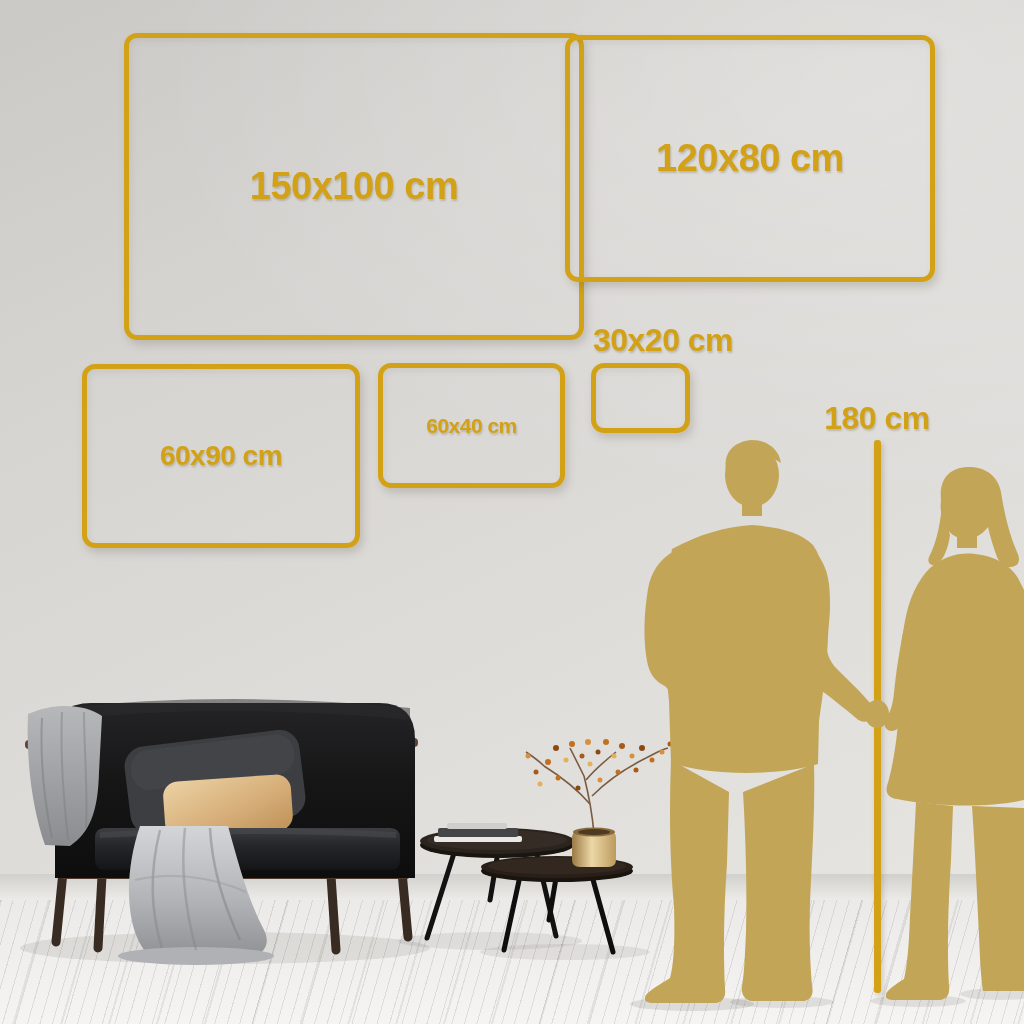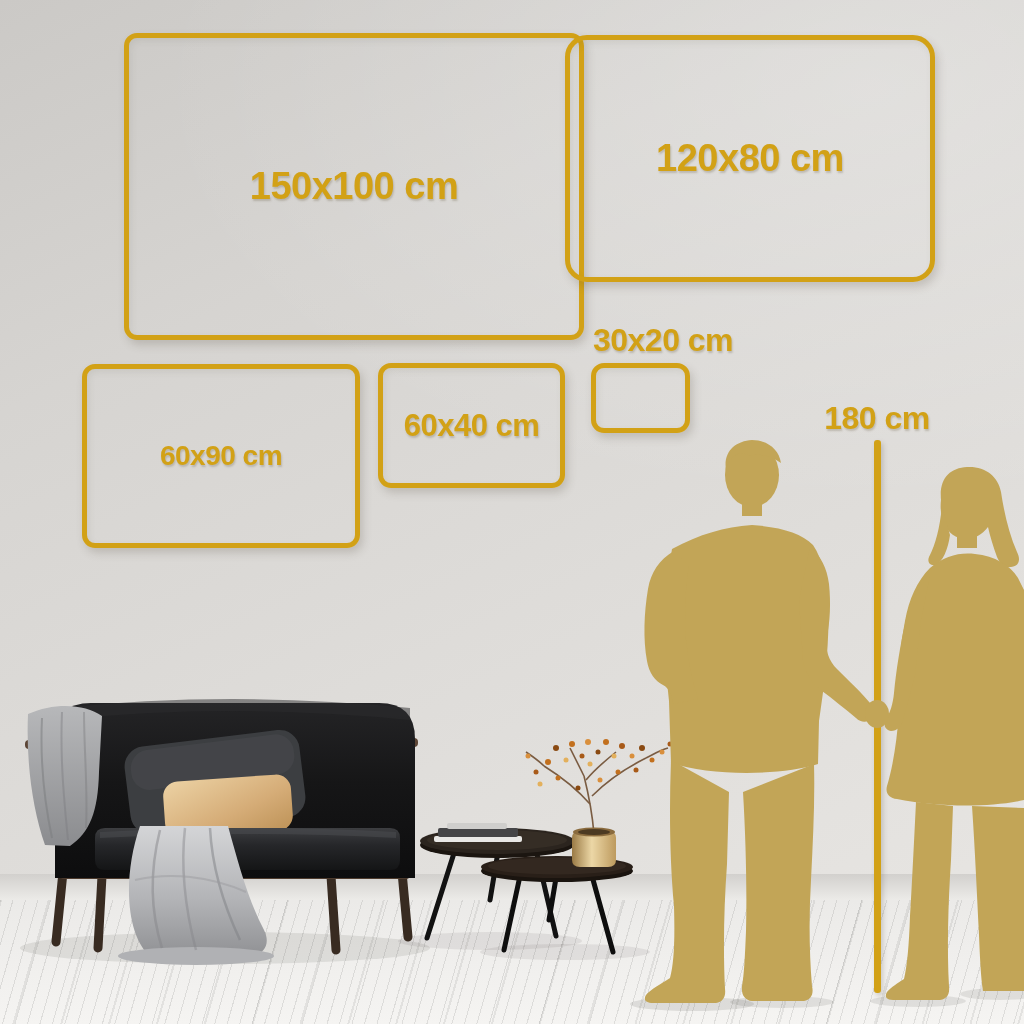--- a/index.html
+++ b/index.html
@@ -32,24 +32,24 @@
     position:absolute;border:5px solid var(--frame-gold);border-radius:13px;
     box-shadow:3px 5px 9px rgba(90,84,70,.22), inset 2px 3px 6px rgba(90,84,70,.10);
     display:flex;align-items:center;justify-content:center;
   }
   .frame-label,.float-label{
     color:var(--frame-gold);font-weight:bold;letter-spacing:-.5px;
     text-shadow:1px 2px 2px rgba(90,80,50,.25);white-space:nowrap;
   }
   .f150{left:80px;top:33px;width:450px;height:297px;margin-left:44px;}
   .f150 .frame-label{font-size:38px;}
-  .f120{left:565px;top:35px;width:360px;height:237px;border-radius:22px;}
+  .f120{left:565px;top:35px;width:360px;height:237px;}
   .f120 .frame-label{font-size:38px;}
   .f60x40{left:378px;top:363px;width:177px;height:115px;}
-  .f60x40 .frame-label{font-size:31px;}
+  .f60x40 .frame-label{font-size:21px;}
   .f60x90{left:82px;top:364px;width:268px;height:174px;}
   .f60x90 .frame-label{font-size:28px;}
   .f30x20{left:591px;top:363px;width:89px;height:60px;}
   .label-30x20{position:absolute;left:588px;top:322px;width:150px;text-align:center;font-size:32px;}
   .label-180{position:absolute;left:817px;top:400px;width:120px;text-align:center;font-size:32px;}
   .height-line{
     position:absolute;left:874px;top:440px;width:7px;height:553px;border-radius:3px;
     background:var(--frame-gold);box-shadow:2px 3px 5px rgba(90,84,70,.25);
   }
   

